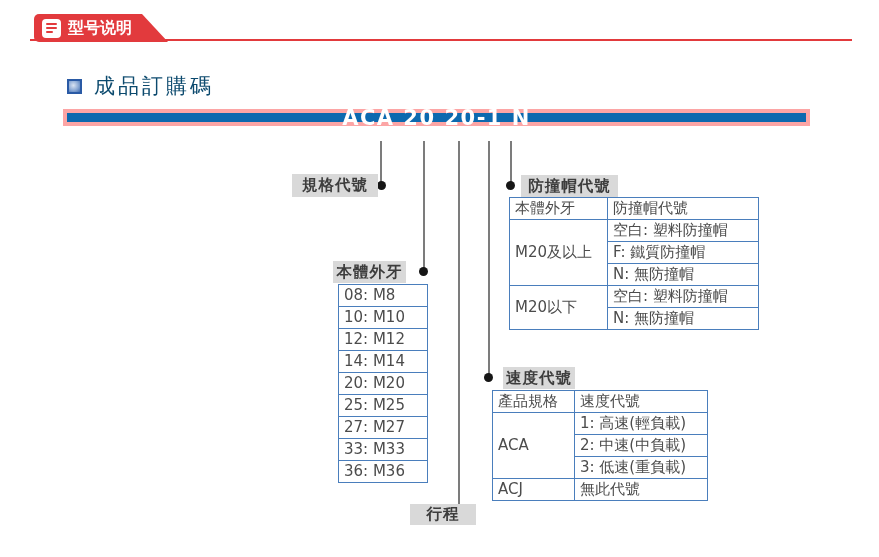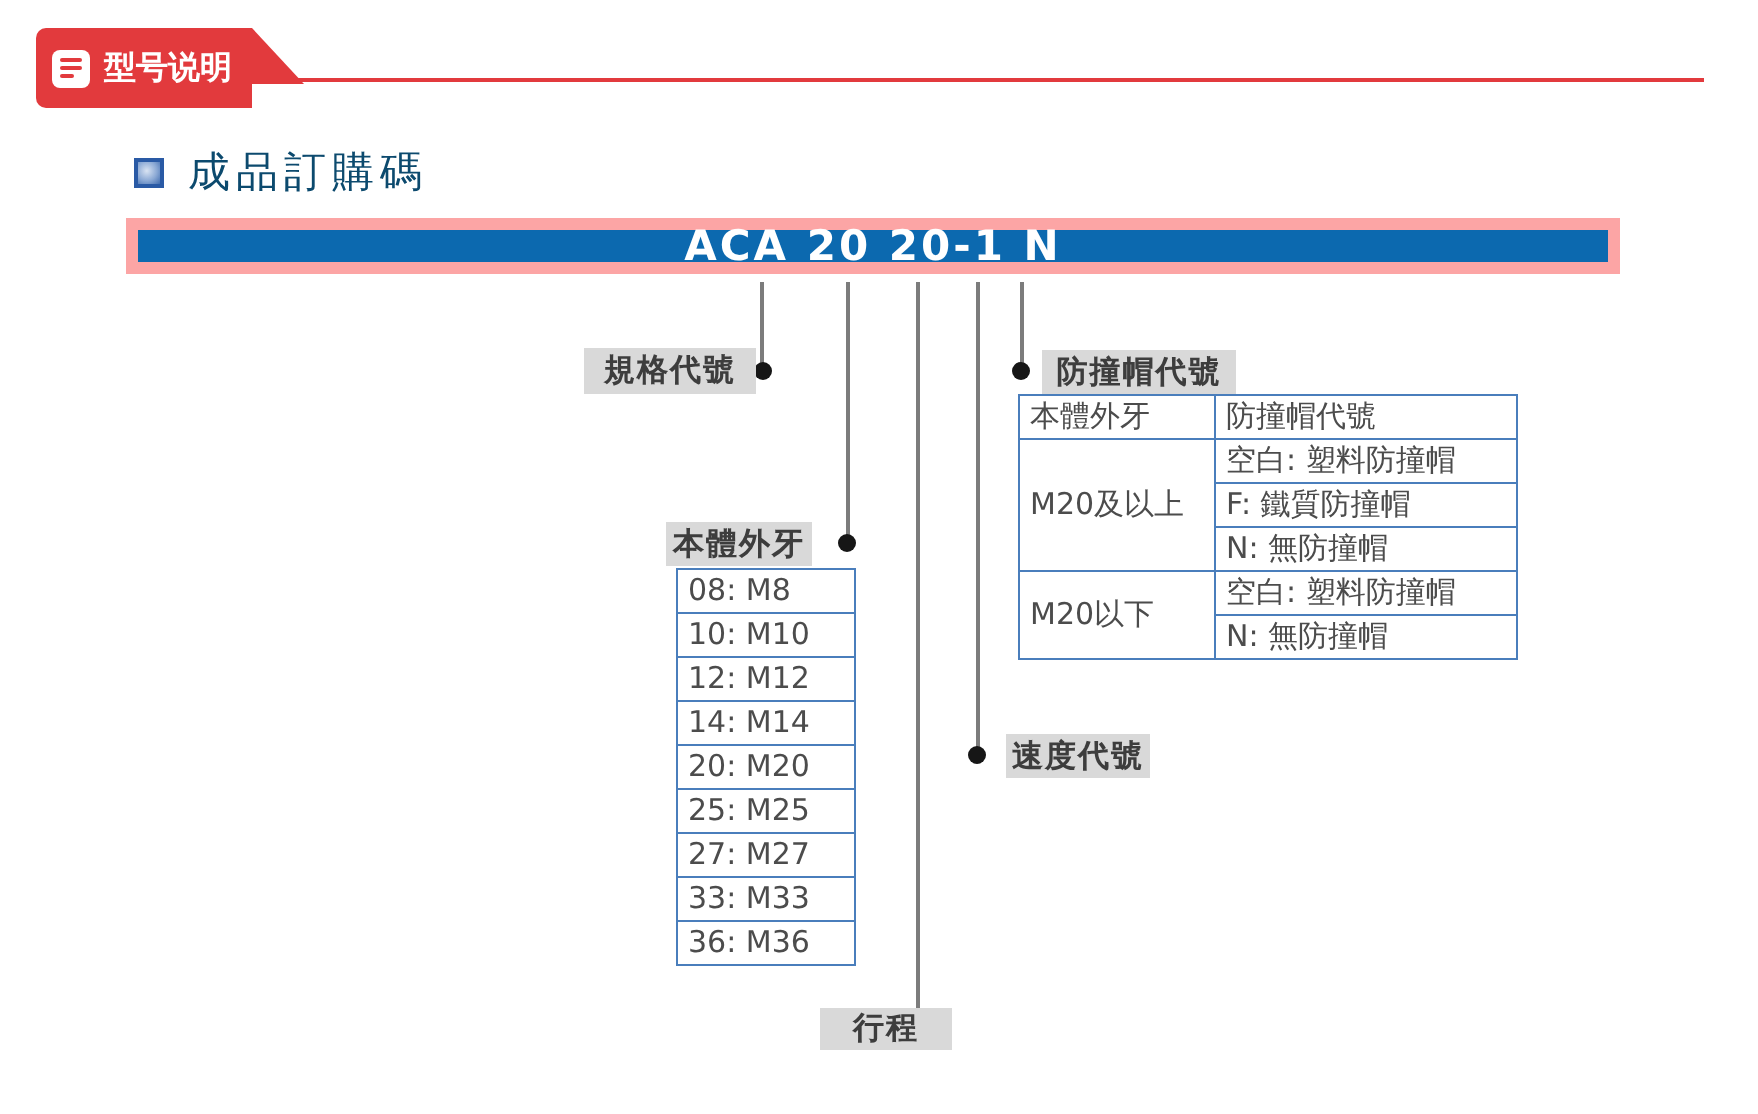--- a/index.html
+++ b/index.html
@@ -10,22 +10,22 @@
     position: relative;
     width: 879px;
     height: 557px;
     background: #ffffff;
     overflow: hidden;
   }
 
   
   .section-tab {
     position: absolute;
-    left: 18px; top: 14px;
-    height: 40px;
+    left: 34px; top: 14px;
+    height: 28px;
     background: #e23a3d;
     border-radius: 5px 0 0 5px;
     display: flex;
     align-items: center;
     padding: 0 10px 0 8px;
     z-index: 2;
   }
   .section-tab::after {
     content: "";
     position: absolute;
@@ -80,23 +80,23 @@
     font-weight: normal;
     color: #0c4a6e;
     letter-spacing: 3px;
     white-space: nowrap;
   }
 
   
   .model-banner {
     position: absolute;
     left: 63px; top: 109px;
-    width: 747px; height: 28px;
+    width: 747px; height: 17px;
     background: #0c69af;
-    border: 6px solid #fca5a5;
+    border: 4px solid #fca5a5;
     display: flex;
     align-items: center;
     justify-content: center;
   }
   .model-banner .model-code {
     color: #ffffff;
     font-size: 21px;
     font-weight: bold;
     letter-spacing: 1.5px;
     white-space: nowrap;
@@ -262,20 +262,42 @@
     <tr>
           <td>33: M33</td>
         </tr>
     <tr>
           <td>36: M36</td>
         </tr>
   </tbody>
     </table>
 
 
+  <table class="code-table" id="table-speed">
+    <tbody>
+        <tr>
+      <td class="col-a">產品規格</td>
+      <td class="col-b">速度代號</td>
+    </tr>
+    <tr>
+      <td class="col-a" rowspan="3">ACA</td>
+      <td class="col-b">1: 高速(輕負載)</td>
+    </tr>
+    <tr>
+      <td class="col-b">2: 中速(中負載)</td>
+    </tr>
+    <tr>
+      <td class="col-b">3: 低速(重負載)</td>
+    </tr>
+    <tr>
+      <td class="col-a">ACJ</td>
+      <td class="col-b">無此代號</td>
+    </tr>
+  </tbody>
+    </table>
 
   <table class="code-table" id="table-cap">
     <tbody>
         <tr>
       <td class="col-a">本體外牙</td>
       <td class="col-b">防撞帽代號</td>
     </tr>
     <tr>
       <td class="col-a" rowspan="3">M20及以上</td>
       <td class="col-b">空白: 塑料防撞帽</td>

